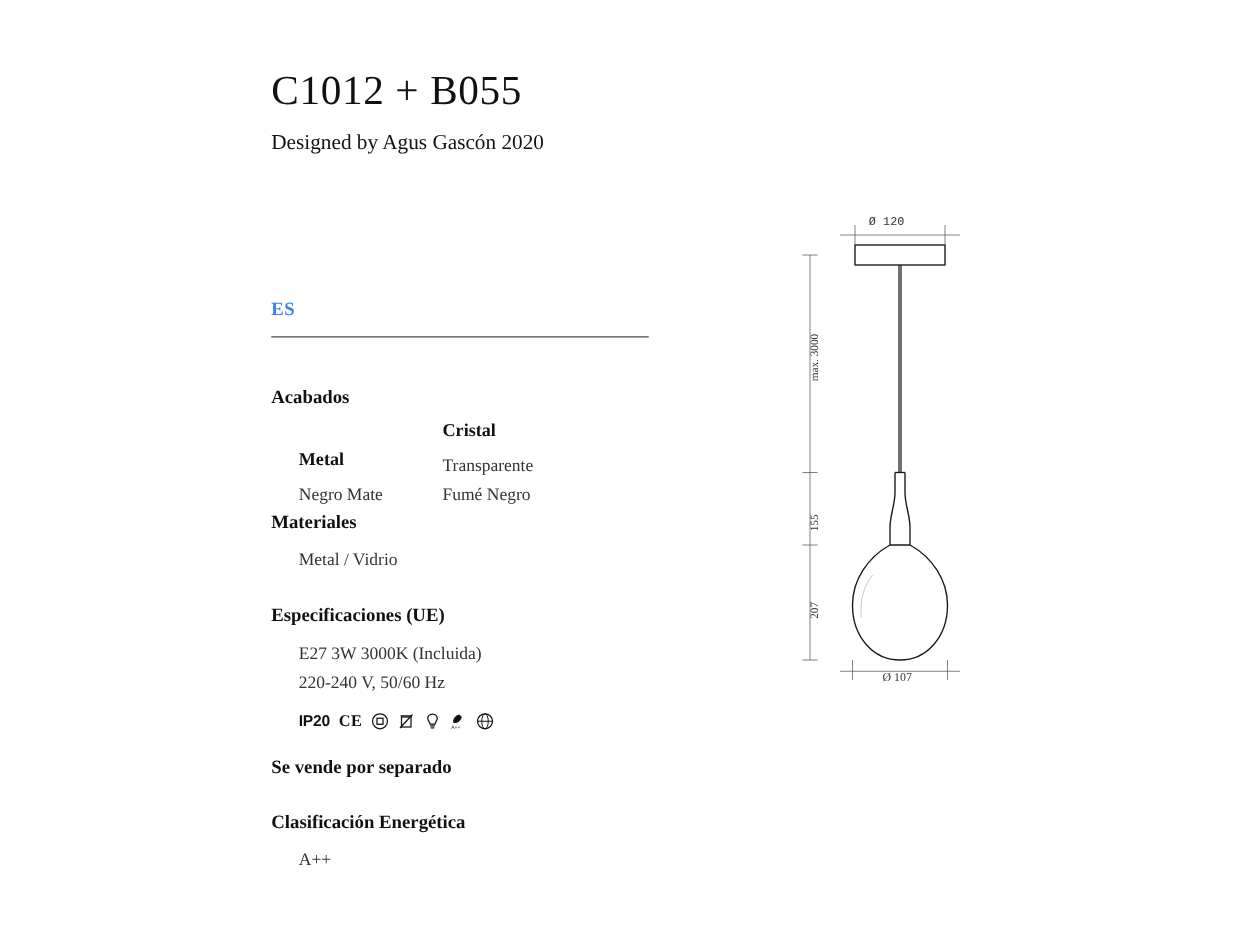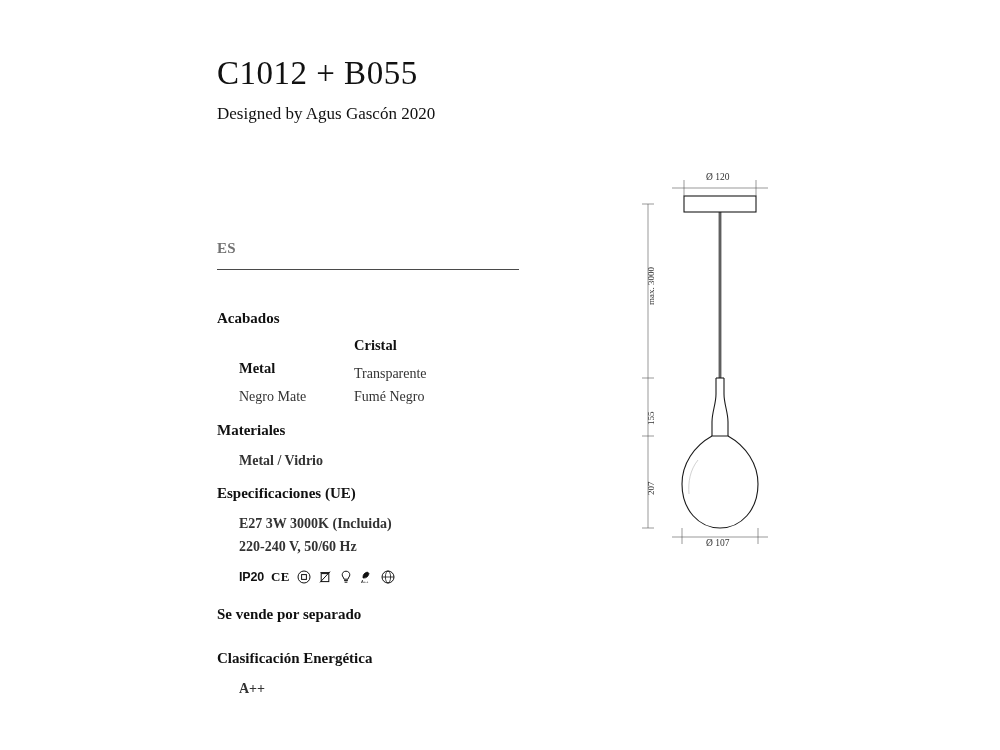--- a/index.html
+++ b/index.html
@@ -49,21 +49,21 @@
     position: absolute;
     left: 217px;
     top: 240px;
     width: 302px;
   }
 
   .lang-label {
     font-size: 15px;
     font-weight: bold;
     letter-spacing: 0.3px;
-    color: #737373;
+    color: #3b82f6;
     margin: 0 0 12px 0;
   }
 
   .lang-rule {
     border: 0;
     border-top: 1px solid #4a4a4a;
     margin: 0;
     width: 302px;
   }
 
@@ -78,21 +78,20 @@
     font-weight: bold;
     color: #111;
     margin: 0 0 10px 0;
   }
 
   .section-body {
     font-size: 14px;
     color: #333;
     margin-left: 22px;
     line-height: 1.65;
-    font-weight: bold;
   }
 
   .finish-cols {
     display: flex;
     margin-left: 22px;
     align-items: flex-end;
   }
   .finish-col {
     width: 115px;
   }
@@ -148,22 +147,23 @@
     height: 410px;
   }
   .dim-label {
     position: absolute;
     font-family: "Liberation Serif", serif;
     font-size: 9.5px;
     color: #333;
     white-space: nowrap;
   }
   .dim-top {
-    left: 86px;
+    left: 75px;
     top: 12px;
+    font-family: Liberation Mono, monospace;
   }
   .dim-bottom {
     left: 86px;
     top: 378px;
   }
   .dim-v {
     transform: rotate(-90deg);
     transform-origin: left top;
     font-size: 9px;
     color: #333;
@@ -195,21 +195,21 @@
         <div class="finish-item">Negro Mate</div>
       </div>
       <div class="finish-col">
         <div class="finish-col-head">Cristal</div>
         <div class="finish-item">Transparente</div>
         <div class="finish-item">Fumé Negro</div>
       </div>
     </div>
   </div>
 
-  <div class="spec-section" style="top:410px;margin-top:12px;">
+  <div class="spec-section" style="top:410px;">
     <div class="section-heading">Materiales</div>
     <div class="section-body">Metal / Vidrio</div>
   </div>
 
   <div class="spec-section" style="top:485px;">
     <div class="section-heading">Especificaciones (UE)</div>
     <div class="section-body">E27 3W 3000K (Incluida)</div>
     <div class="section-body">220-240 V, 50/60 Hz</div>
 
     <div class="icon-strip">

